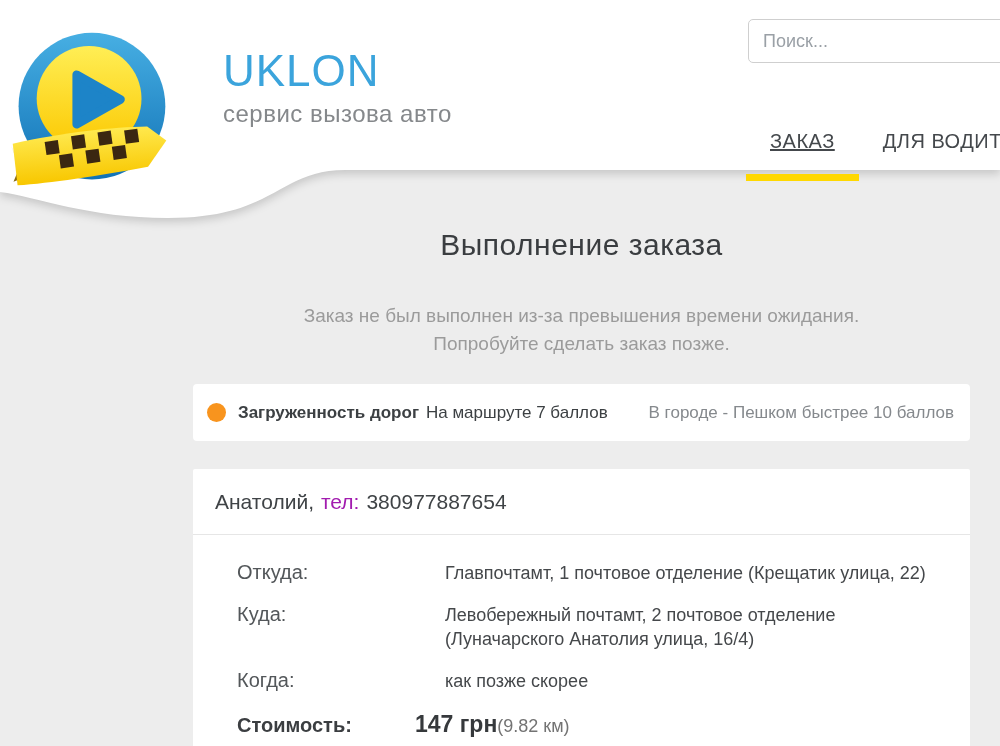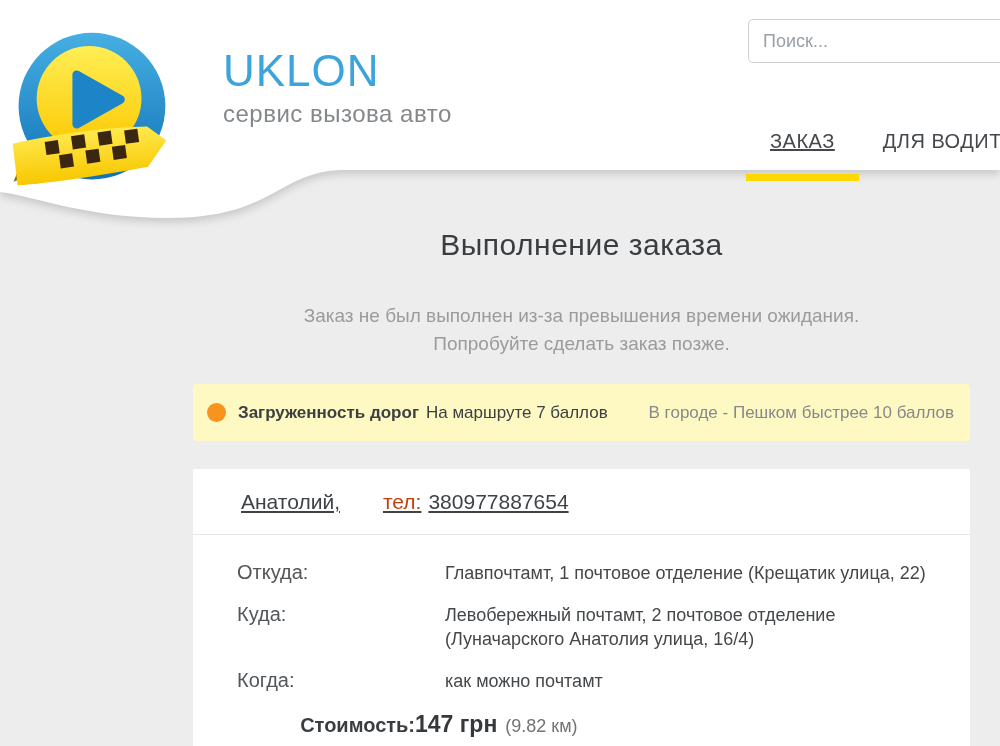--- a/index.html
+++ b/index.html
@@ -45,42 +45,42 @@
   
   .main { position:absolute; left:193px; top:170px; width:777px; z-index:0; }
 
   .page-title {
     margin-top:58px; text-align:center;
     font-size:30px; font-weight:400; color:#3a3d40; letter-spacing:0.5px;
   }
   .message { margin-top:40px; text-align:center; font-size:19px; line-height:28px; color:#9b9b9b; }
 
   .traffic-bar {
-    margin-top:26px; height:57px; background:#fef9c3; border-radius:4px;
+    margin-top:26px; height:57px; background:#ffffff; border-radius:4px;
     display:flex; align-items:center; padding:0 14px; font-size:17px;
   }
   .traffic-dot { width:19px; height:19px; border-radius:50%; background:#f8941e; margin:0 12px 0 0; flex:none; }
   .traffic-label { font-weight:bold; color:#3c4043; margin-right:7px; }
   .traffic-route { color:#3c4043; }
   .traffic-city { margin-left:auto; color:#85898d; padding-right:2px; }
 
   .order-card { margin-top:28px; background:#fff; border-radius:2px; min-height:310px; }
-  .client-row { padding:21px 48px 20px; font-size:21px; display:flex; gap:7px; align-items:center;text-decoration:underline; }
+  .client-row { padding:21px 22px 20px; font-size:21px; display:flex; gap:7px; align-items:center; }
   .client-name { color:#3f4346; }
-  .phone-label { color:#c2410c;margin-left:36px; }
+  .phone-label { color:#a21caf; }
   .phone-number { color:#3f4346; }
   .card-divider { border-top:1px solid #e6e6e6; }
 
   .order-details { padding:26px 44px 30px; }
   .detail-row { display:flex; margin-bottom:18px; }
   .detail-label { width:178px; flex:none; font-size:20px; color:#53575a; }
   .detail-value { font-size:18px; color:#45484b; line-height:24px; white-space:pre-line; max-width:520px;margin-left:30px; }
-  .cost-row { margin-bottom:0; align-items:baseline;text-align:right; }
+  .cost-row { margin-bottom:0; align-items:baseline; }
   .cost-label { font-weight:bold; color:#3b3e41; }
-  .cost-value { display:flex; gap:8px; align-items:baseline; }
+  .cost-value { display:flex; align-items:baseline; }
   .cost-amount { font-size:23px; font-weight:bold; color:#36393c; }
   .cost-distance { font-size:18px; color:#737373; }
 </style>
 </head>
 <body>
 
 <svg class="header-shape" viewBox="0 0 1000 240" preserveAspectRatio="none">
   <path d="M0,0 H1000 V170 H345 C278,170 276,218 168,218 C88,218 38,197 0,192 Z" fill="#ffffff"></path>
 </svg>
 
@@ -162,21 +162,21 @@
         <div class="detail-label">Откуда:</div>
         <div class="detail-value">Главпочтамт, 1 почтовое отделение (Крещатик улица, 22)</div>
       </div>
       <div class="detail-row">
         <div class="detail-label">Куда:</div>
         <div class="detail-value">Левобережный почтамт, 2 почтовое отделение
 (Луначарского Анатолия улица, 16/4)</div>
       </div>
       <div class="detail-row">
         <div class="detail-label">Когда:</div>
-        <div class="detail-value">как можно почтамт</div>
+        <div class="detail-value">как позже скорее</div>
       </div>
       <div class="detail-row cost-row">
         <div class="detail-label cost-label">Стоимость:</div>
         <div class="cost-value">
           <span class="cost-amount">147 грн</span>
           <span class="cost-distance">(9.82 км)</span>
         </div>
       </div>
     </div>
   </div>

